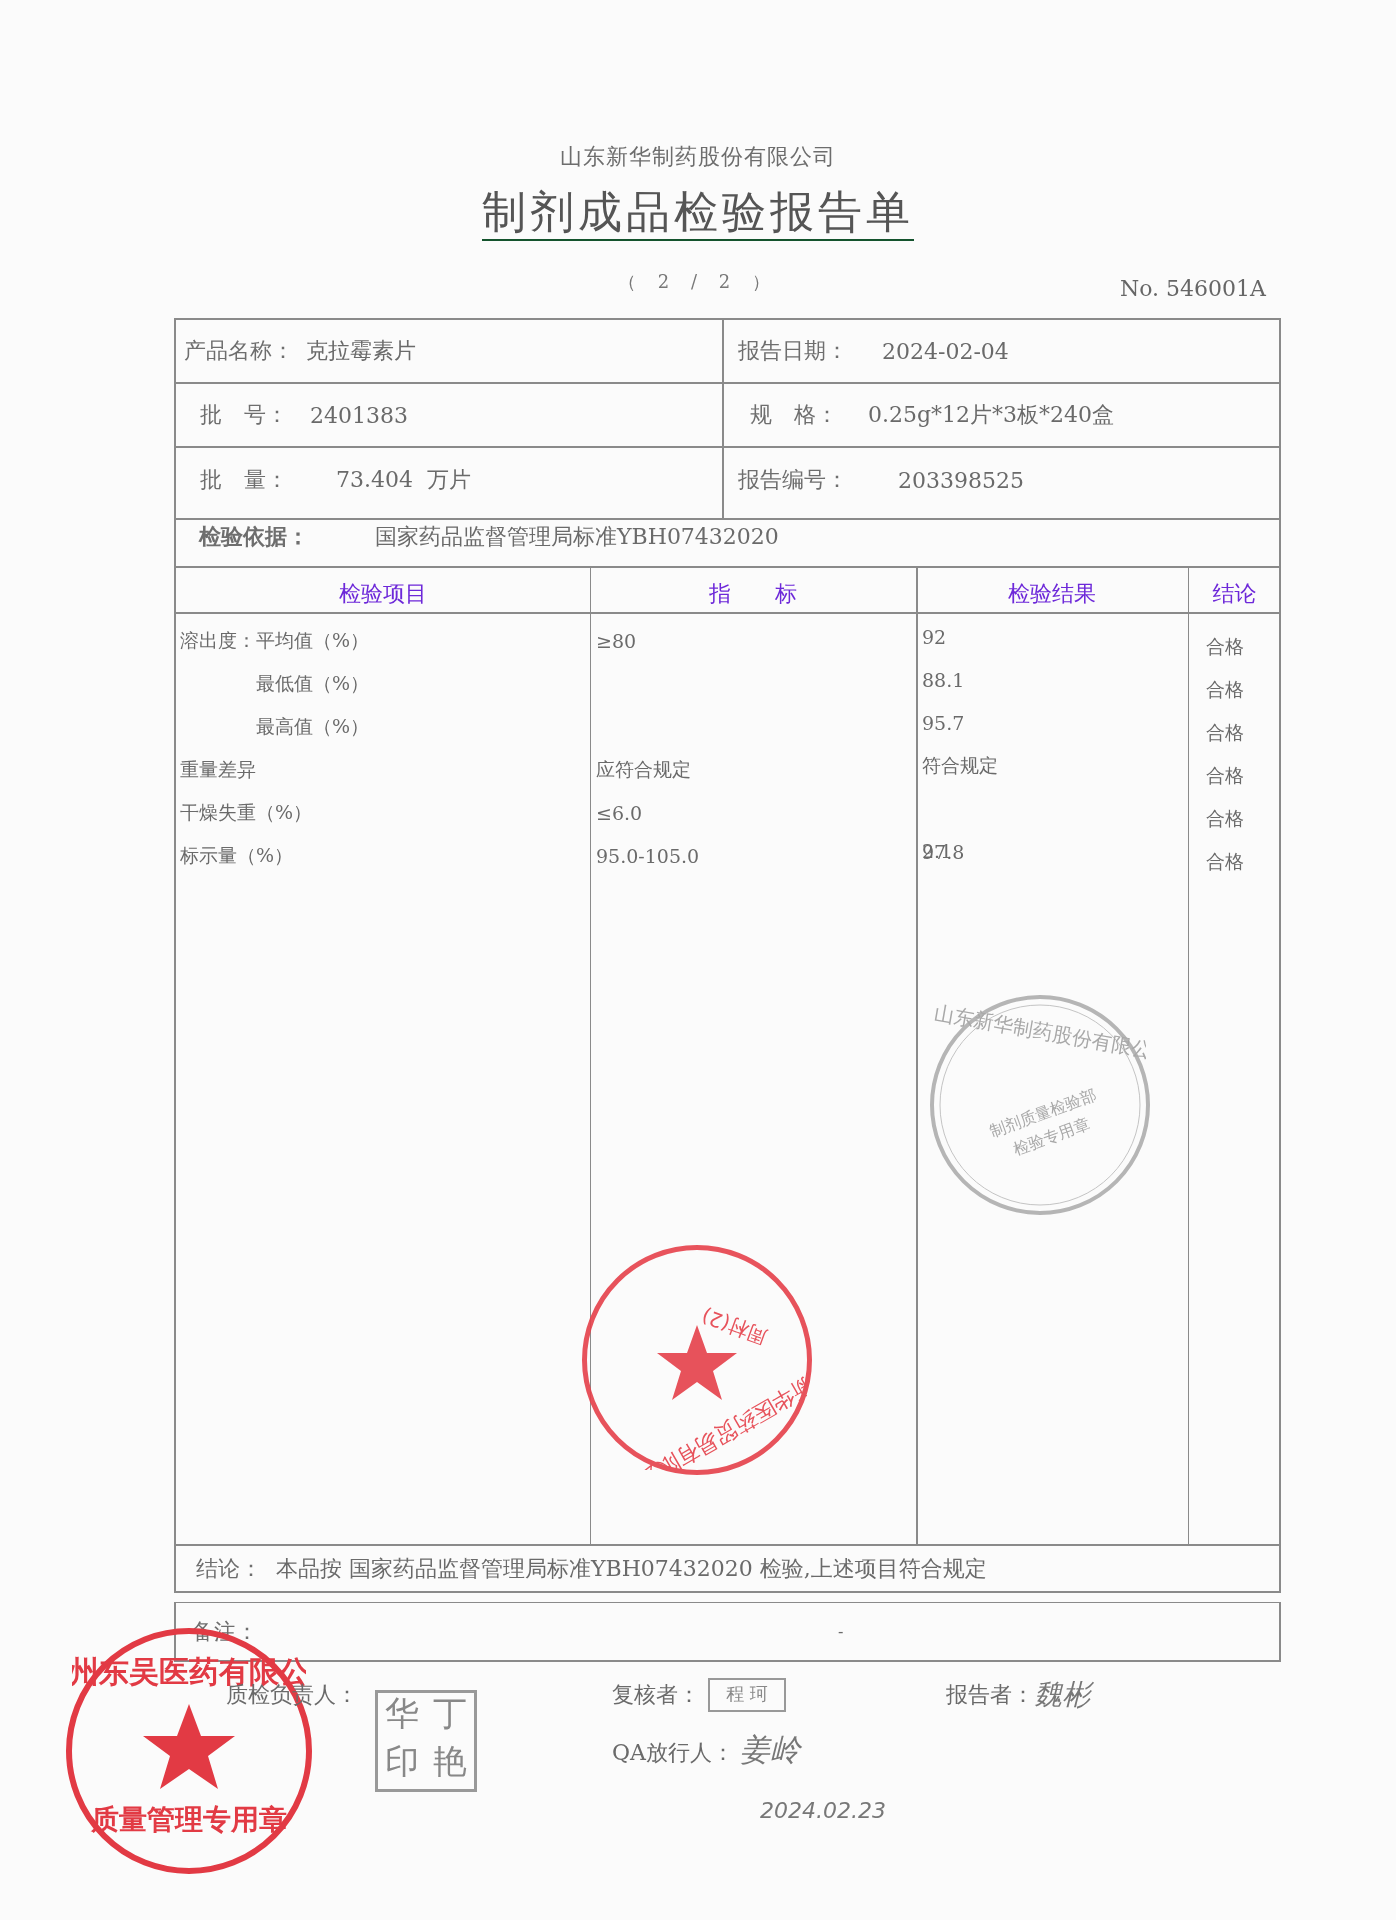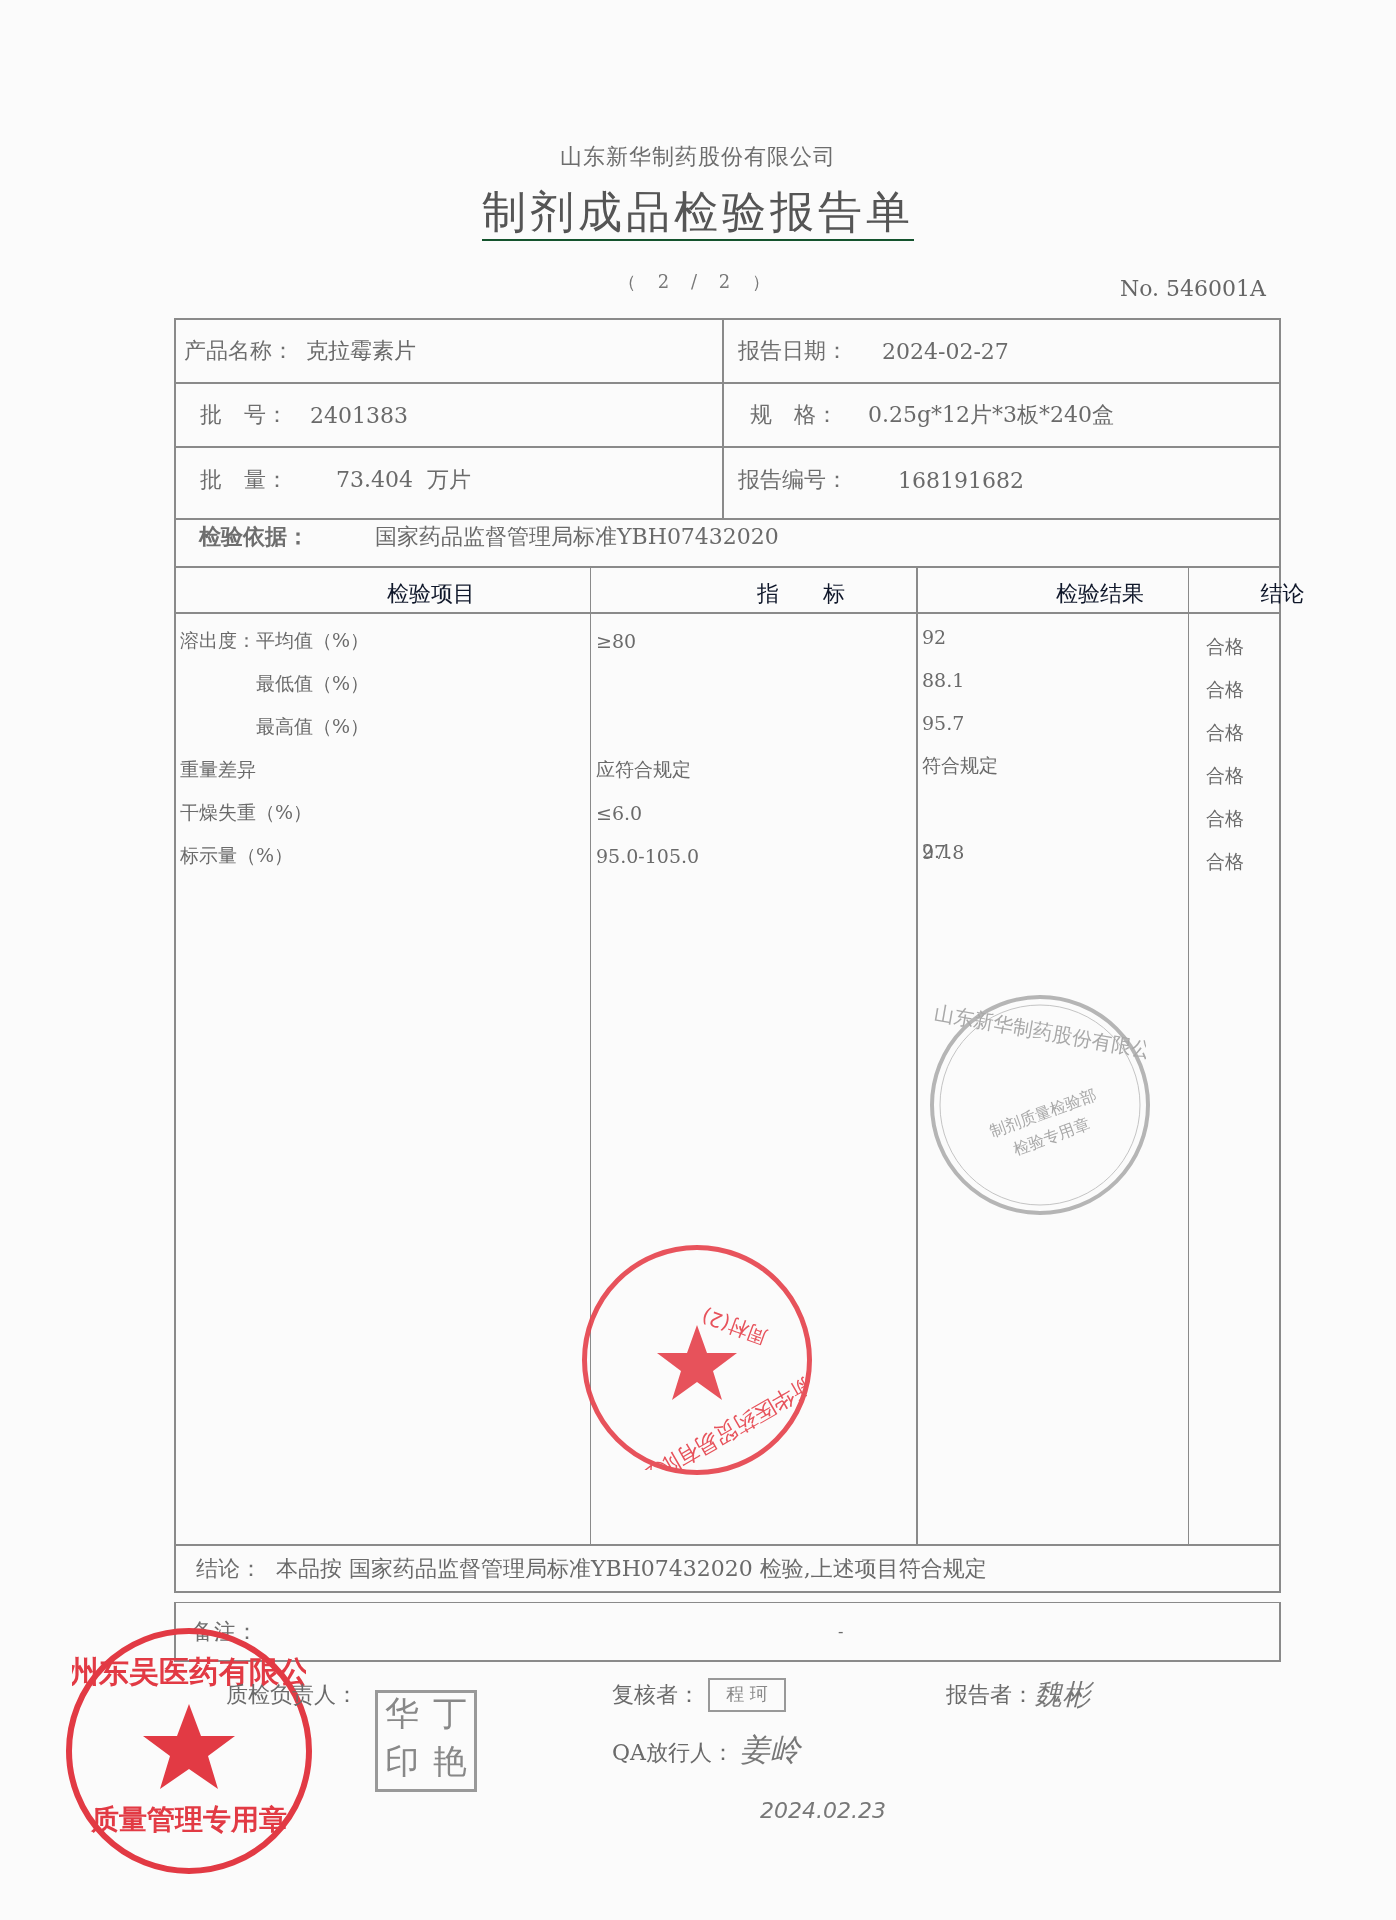--- a/index.html
+++ b/index.html
@@ -22,21 +22,21 @@
   .hdr .row:last-child { border-bottom:none; }
   .hdr .cell { position:absolute; top:0; height:100%; display:flex; align-items:center; }
   .hdr .vline { position:absolute; left:546px; top:0; bottom:0; border-left:2px solid #8a8a8a; }
   .lbl { color:#6e6e6e; }
   .val { color:#6a6a6a; }
 
   .basis { top:508px; height:60px; border-top:none; font-size:22px; display:flex; align-items:center; }
   .tbl { top:566px; height:980px; border-top:2px solid #8a8a8a; }
   .tbl .col { position:absolute; top:0; bottom:0; border-left:1.5px solid #8a8a8a; }
   .tbl .thead { position:absolute; left:0; right:0; top:0; height:44px; border-bottom:2px solid #8a8a8a; font-size:22px; }
-  .tbl .th { position:absolute; top:0; height:52px; display:flex; align-items:center; justify-content:center; color:#0f172a;padding-left:48px; }
+  .tbl .th { position:absolute; top:0; height:52px; display:flex; align-items:center; justify-content:center; color:#6d28d9; }
   .tbl .tr { position:absolute; left:0; right:0; height:34px; font-size:19px; }
   .tbl .td { position:absolute; top:0; height:34px; display:flex; align-items:center; white-space:nowrap; }
   .concl { top:1544px; height:49px; border-top:2px solid #8a8a8a; font-size:22px; display:flex; align-items:center; }
   .remark { top:1602px; height:60px; border-top:1.5px solid #8a8a8a; font-size:22px; display:flex; align-items:center; }
 
   .sig { font-size:22px; color:#6a6a6a; }
   .stamp-box { border:3px solid #999; color:#888; font-size:34px; line-height:40px; text-align:center; }
   .seal { border-radius:50%; box-sizing:border-box; }
   .hand { font-family:"DejaVu Sans", sans-serif; color:#777; font-style:italic; }
 </style>
@@ -50,41 +50,41 @@
 
 <div class="abs box hdr">
   <div class="vline"></div>
   <div class="row" style="top:0;">
     <div class="cell" style="left:8px;">
         <span class="lbl">产品名称：</span>
         <span class="val" style="margin-left:12px;">克拉霉素片</span>
       </div>
     <div class="cell" style="left:562px;">
         <span class="lbl">报告日期：</span>
-        <span class="val" style="margin-left:34px;">2024-02-27</span>
+        <span class="val" style="margin-left:34px;">2024-02-04</span>
       </div>
   </div>
   <div class="row" style="top:64px;">
     <div class="cell" style="left:24px;">
         <span class="lbl">批　号：</span>
         <span class="val" style="margin-left:22px;">2401383</span>
       </div>
     <div class="cell" style="left:574px;">
         <span class="lbl">规　格：</span>
         <span class="val" style="margin-left:30px;">0.25g*12片*3板*240盒</span>
       </div>
   </div>
   <div class="row" style="top:128px;">
     <div class="cell" style="left:24px;">
         <span class="lbl">批　量：</span>
         <span class="val" style="margin-left:48px; white-space:pre;">73.404  万片</span>
       </div>
     <div class="cell" style="left:562px;">
         <span class="lbl">报告编号：</span>
-        <span class="val" style="margin-left:50px;">168191682</span>
+        <span class="val" style="margin-left:50px;">203398525</span>
       </div>
   </div>
 </div>
 
 <div class="abs box basis">
   <span class="lbl" style="margin-left:23px;font-weight:bold;">检验依据：</span>
   <span class="val" style="margin-left:66px;">国家药品监督管理局标准YBH07432020</span>
 </div>
 
 <div class="abs box tbl">

